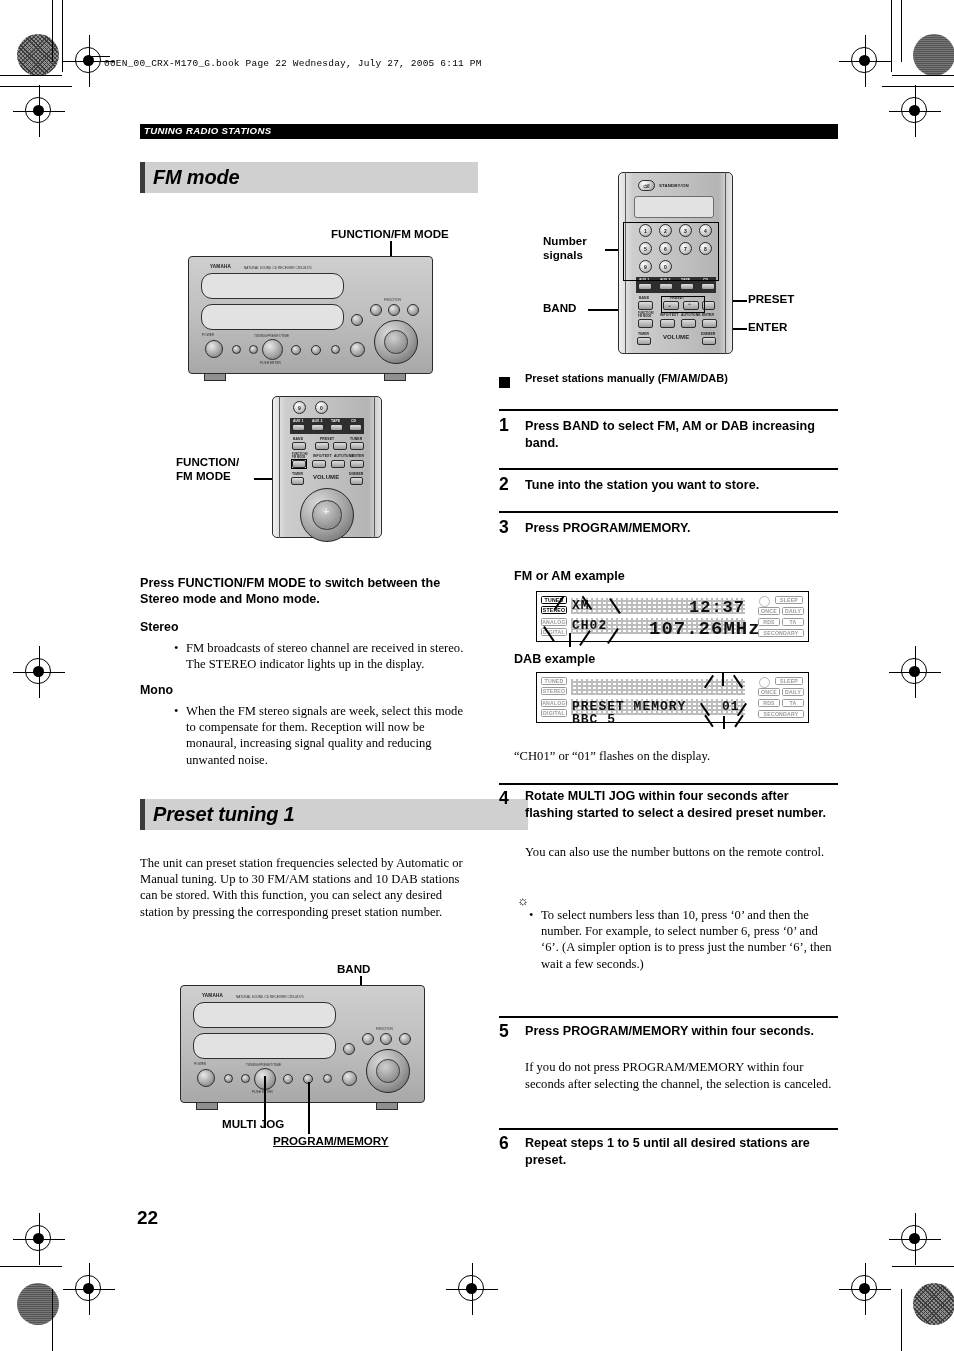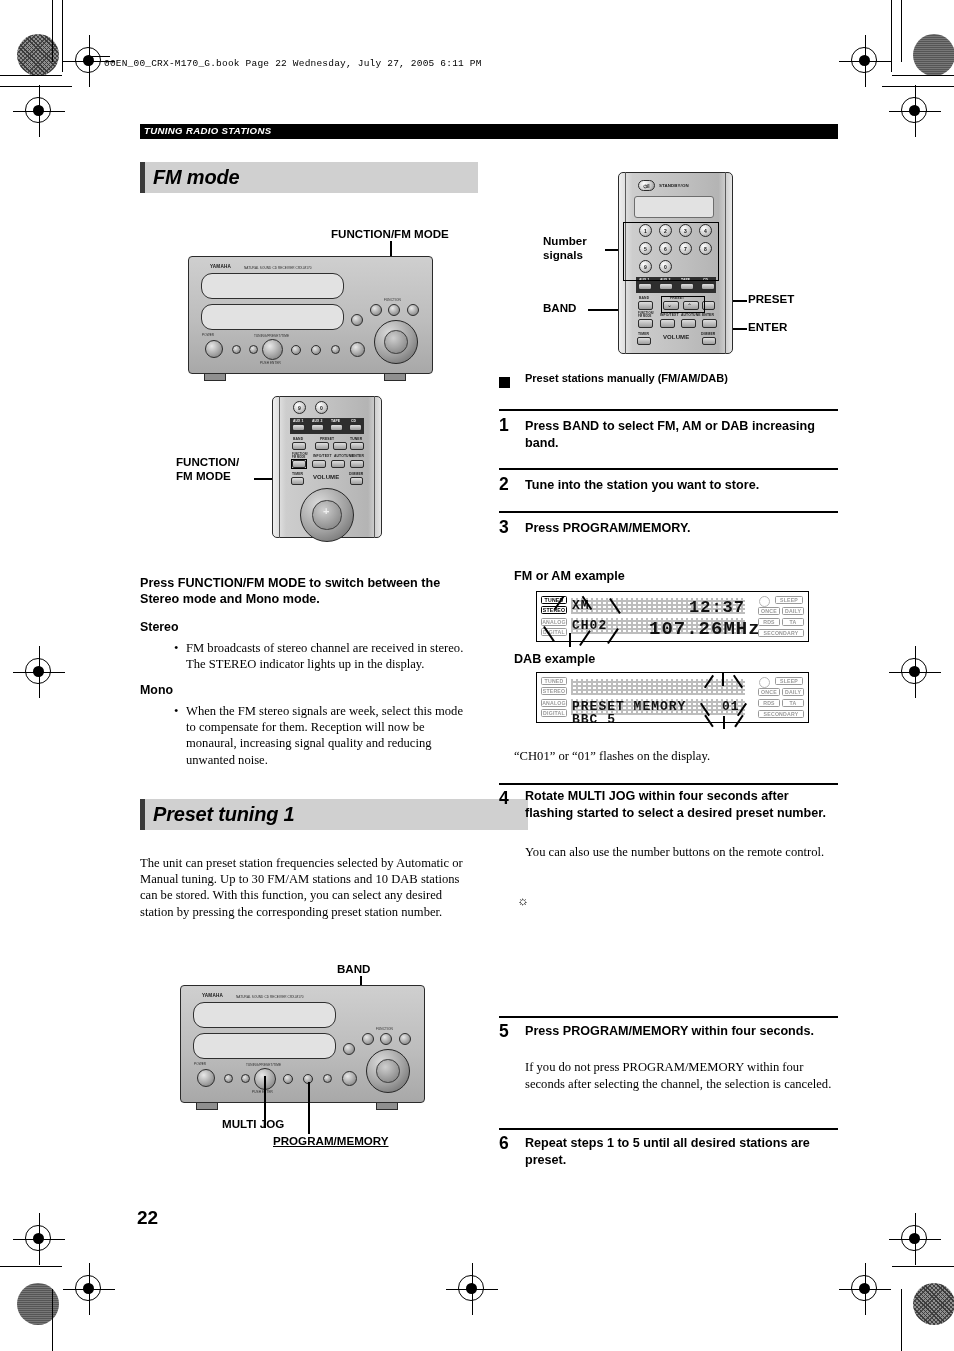--- a/index.html
+++ b/index.html
@@ -486,20 +486,21 @@
 
 <div class="body-txt" style="left:514px;top:748px;width:324px;">“CH01” or “01” flashes on the display.</div>
 
 <div class="rule" style="left:499px;top:783px;width:339px;"></div>
 <div class="stepno" style="left:499px;top:788px;">4</div>
 <div class="steptxt" style="left:525px;top:788px;width:313px;">Rotate MULTI JOG within four seconds after flashing started to select a desired preset number.</div>
 <div class="stepsub" style="left:525px;top:844px;width:313px;">You can also use the number buttons on the remote control.</div>
 
 <div class="tipicon" style="left:517px;top:894px;">☼</div>
 <ul class="bul" style="position:absolute;left:527px;top:906px;width:311px;">
+  <li style="margin-top:1px;">To select numbers less than 10, press ‘0’ and then the number. For example, to select number 6, press ‘0’ and ‘6’. (A simpler option is to press just the number ‘6’, then wait a few seconds.)</li>
 </ul>
 
 <div class="rule" style="left:499px;top:1016px;width:339px;"></div>
 <div class="stepno" style="left:499px;top:1021px;">5</div>
 <div class="steptxt" style="left:525px;top:1023px;width:290px;">Press PROGRAM/MEMORY within four seconds.</div>
 <div class="stepsub" style="left:525px;top:1059px;width:315px;">If you do not press PROGRAM/MEMORY within four seconds after selecting the channel, the selection is canceled.</div>
 
 <div class="rule" style="left:499px;top:1128px;width:339px;"></div>
 <div class="stepno" style="left:499px;top:1133px;">6</div>
 <div class="steptxt" style="left:525px;top:1135px;width:313px;">Repeat steps 1 to 5 until all desired stations are preset.</div>

